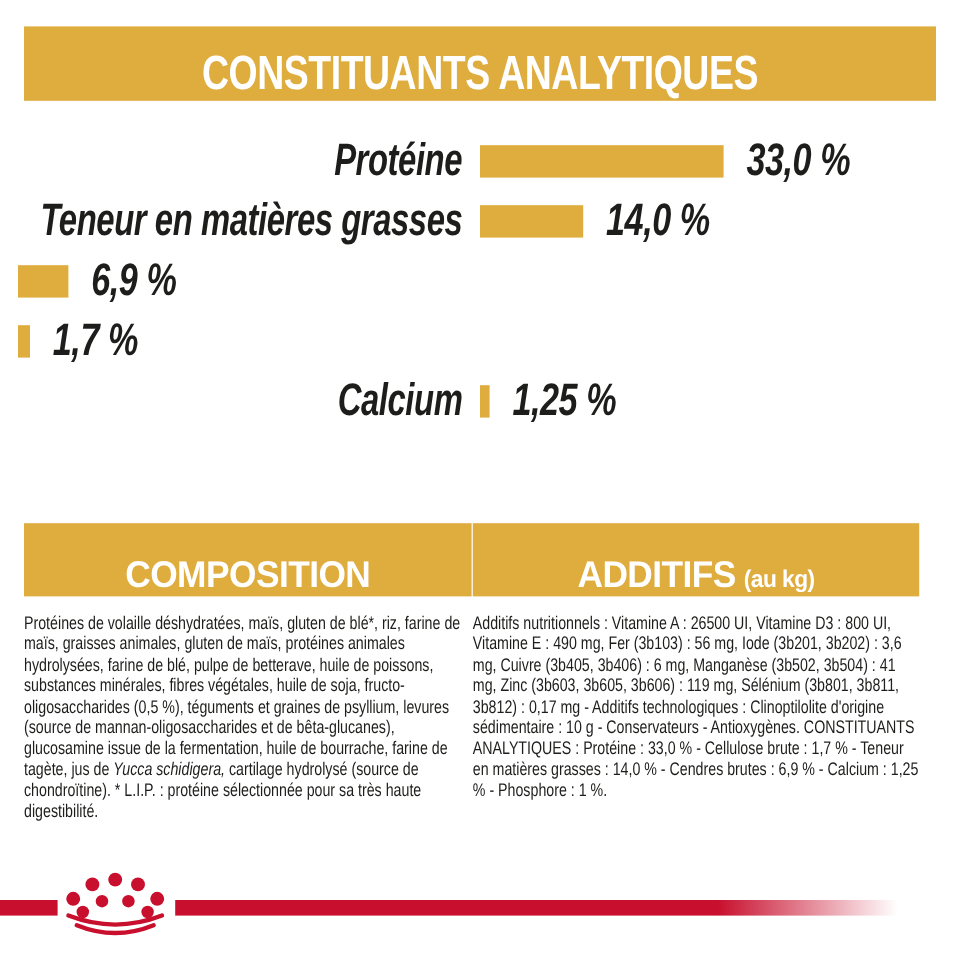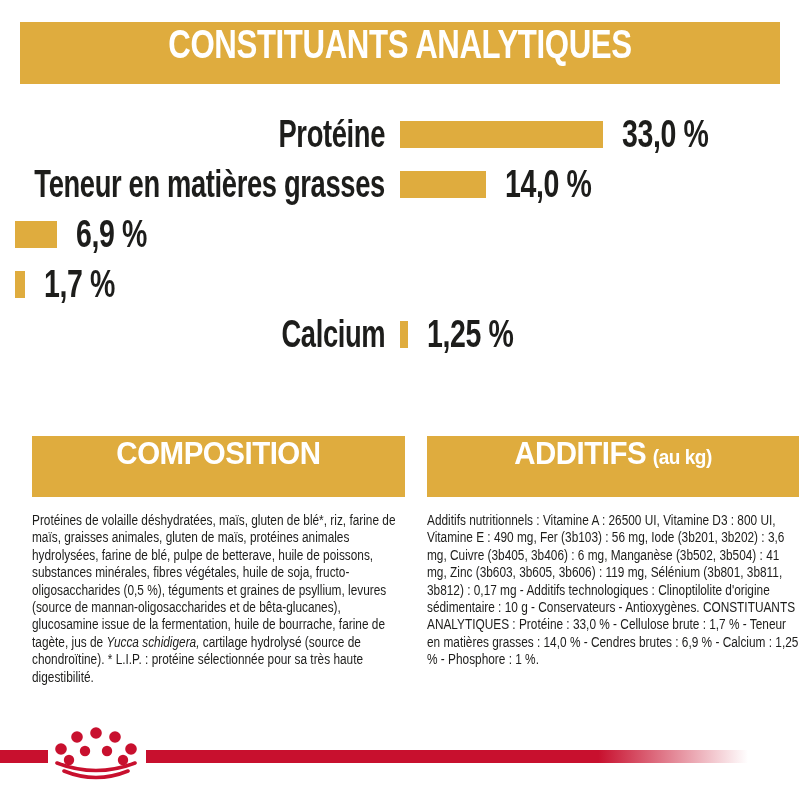--- a/index.html
+++ b/index.html
@@ -4,53 +4,53 @@
 <style>
   html,body{margin:0;padding:0;}
   body{
     width:800px;height:800px;position:relative;background:#ffffff;
     font-family:"Liberation Sans",sans-serif;color:var(--text,#1d1d1b);
     overflow:hidden;
   }
   
   .banner{
     position:absolute;background:var(--gold,#DFAC3E);
-    display:flex;align-items:flex-start;justify-content:center;
+    display:flex;align-items:flex-end;justify-content:center;
   }
   .banner-header{left:20px;top:22px;width:760px;height:62px;}
   .banner-title{
     color:#fff;font-weight:bold;font-size:40px;white-space:nowrap;
     display:inline-block;transform:scaleX(0.78);transform-origin:50% 50%;
     letter-spacing:-0.5px;
   }
   .banner-section{position:static;width:100%;height:61px;}
   .section-title{
     color:#fff;font-weight:bold;font-size:31px;white-space:nowrap;
     display:inline-block;transform:scaleX(0.95);transform-origin:50% 50%;
     letter-spacing:-0.5px;
   }
   .section-title-suffix{font-size:20px;margin-left:7px;}
   
   .chart{position:absolute;left:0;top:109px;width:800px;}
-  .chart-row{display:flex;align-items:center;height:50px;}
+  .chart-row{display:flex;align-items:center;height:50px;font-style:italic;}
   .chart-label-cell{width:385px;display:flex;justify-content:flex-end;overflow:visible;}
   .chart-label{
     flex:0 0 auto;font-weight:bold;font-size:38px;white-space:nowrap;
     transform:scaleX(0.72);transform-origin:100% 50%;letter-spacing:-0.5px;
   }
   .chart-bar{height:27px;margin-left:15px;background:var(--gold,#DFAC3E);}
   .chart-value{
     font-weight:bold;font-size:38px;white-space:nowrap;margin-left:19px;
     display:inline-block;transform:scaleX(0.75);transform-origin:0 50%;
     letter-spacing:-0.5px;
   }
   
   .columns{position:absolute;left:0;top:436px;width:800px;display:flex;}
-  .col-left{margin-left:32px;width:373px;}
-  .col-right{margin-left:22px;width:372px;}
+  .col-left{margin-left:20px;width:373px;}
+  .col-right{margin-left:1px;width:372px;}
   .body-text{
     margin-top:14px;width:478px;font-size:15.2px;line-height:17.4px;
     transform:scaleX(0.78);transform-origin:0 0;color:var(--text,#1d1d1b);
   }
   .italic{font-style:italic;}
   
   .footer-bar{
     position:absolute;left:0;top:750px;width:748px;height:13px;
     background:linear-gradient(to right,var(--red,#C8102E) 0%,var(--red,#C8102E) 80%,rgba(200,16,46,0) 100%);
   }

